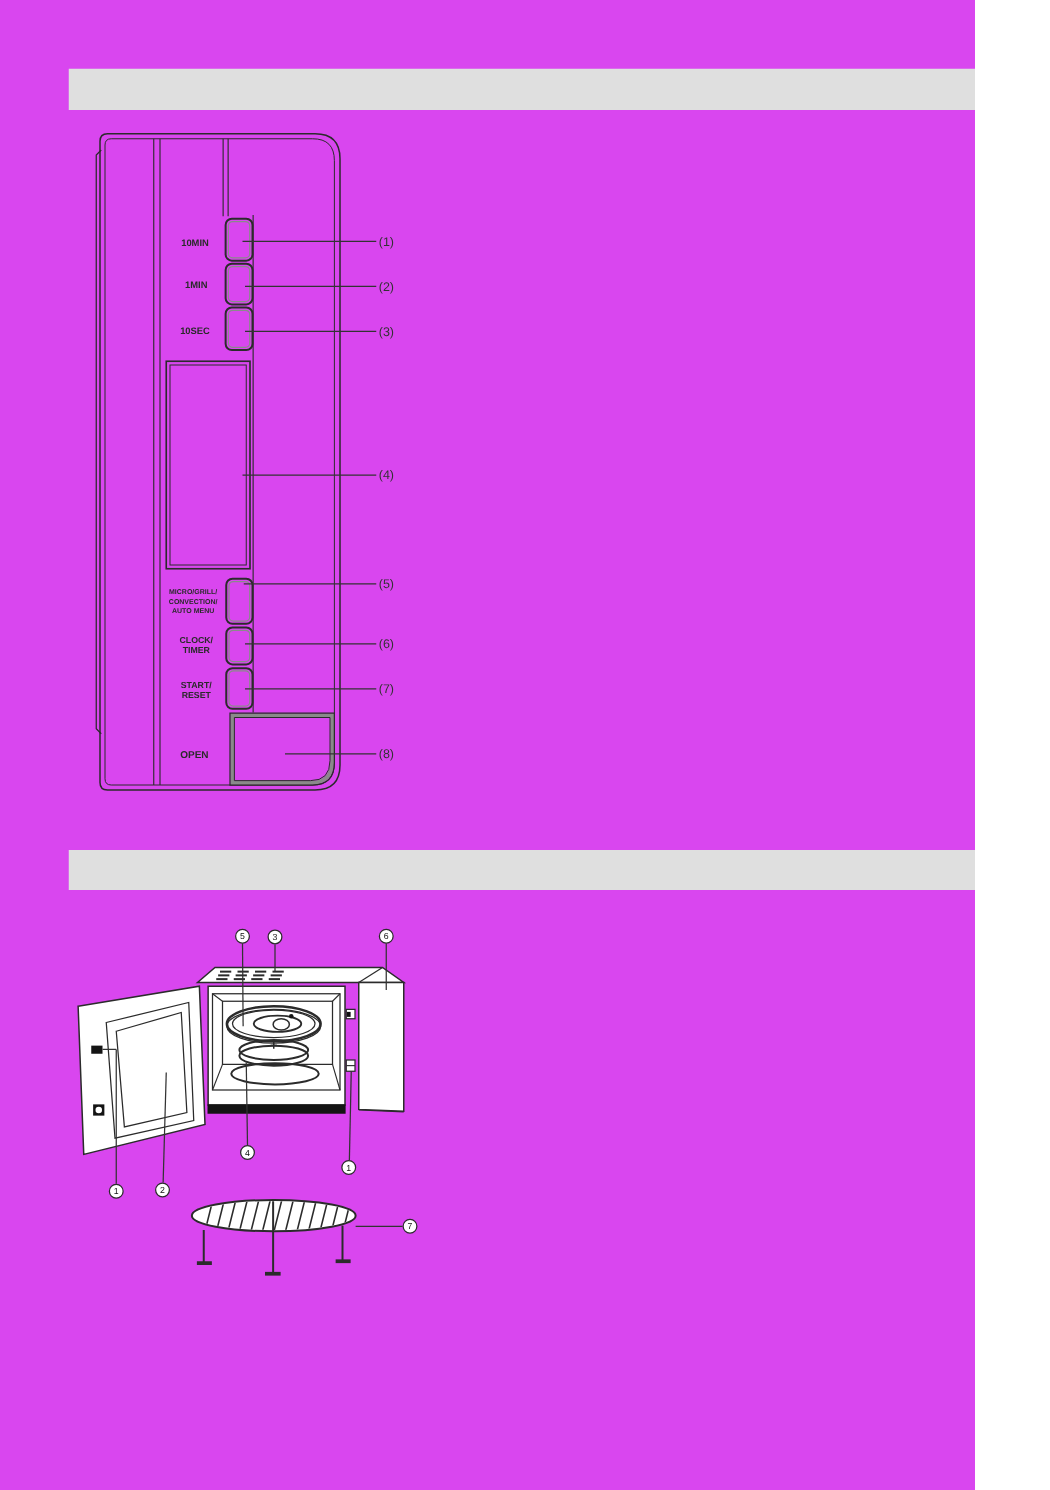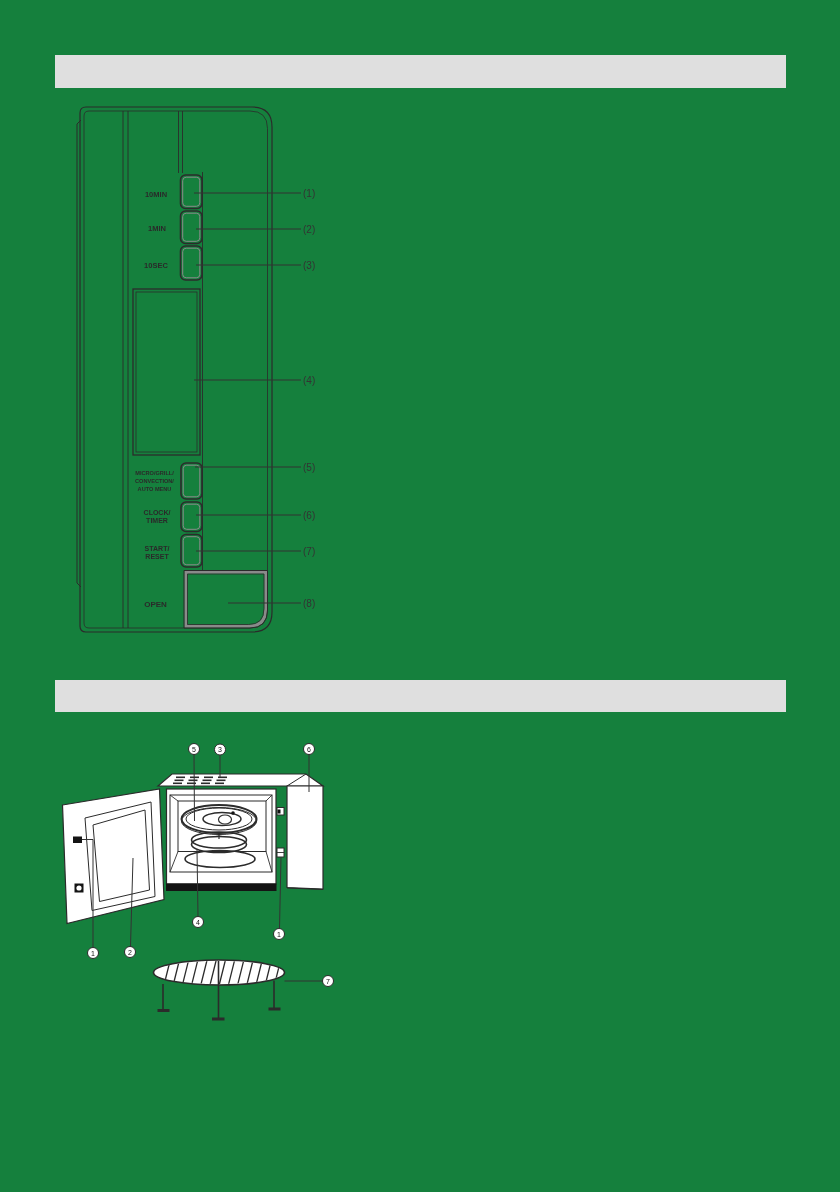--- a/index.html
+++ b/index.html
@@ -1,18 +1,18 @@
 <!DOCTYPE html>
 <html><head>
 <meta charset="utf-8">
 <style>
   html,body { margin:0; padding:0; background:#ffffff; }
   .page {
-    position:relative; width:840px; height:1192px;
-    background:#15803d; overflow:hidden;
+    position:relative; width:780px; height:1192px;
+    background:#d946ef; overflow:hidden;
     font-family:"Liberation Sans", sans-serif;
   }
   .section-bar {
     position:absolute; left:55px; width:731px; background:#dfdfdf;
   }
   #bar1 { top:55px;  height:33px; }
   #bar2 { top:680px; height:32px; }
   svg.art { position:absolute; left:0; top:0; }
   .draw   { stroke:#2b2b2b; fill:none; }
   .drawW  { stroke:#2b2b2b; fill:#ffffff; }

